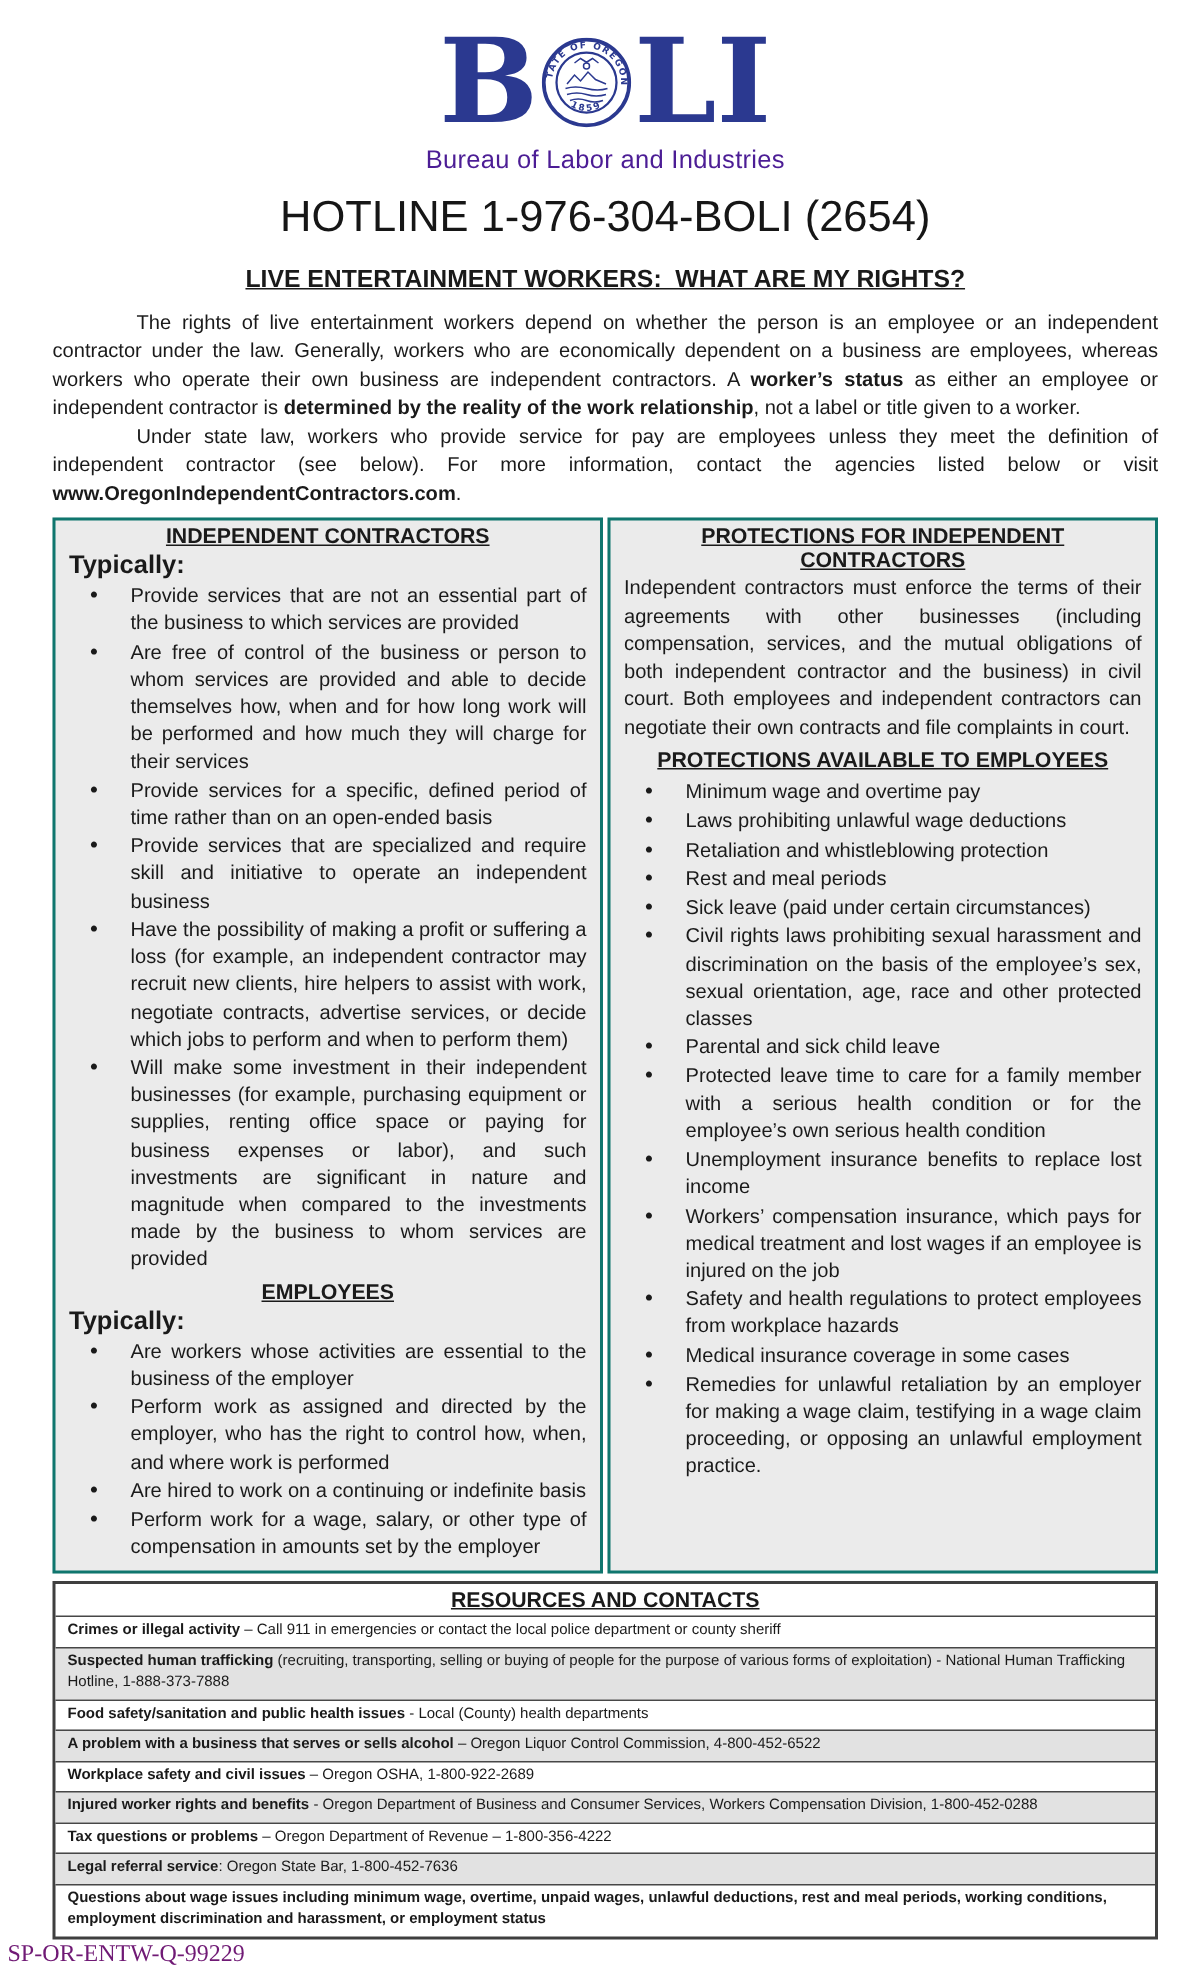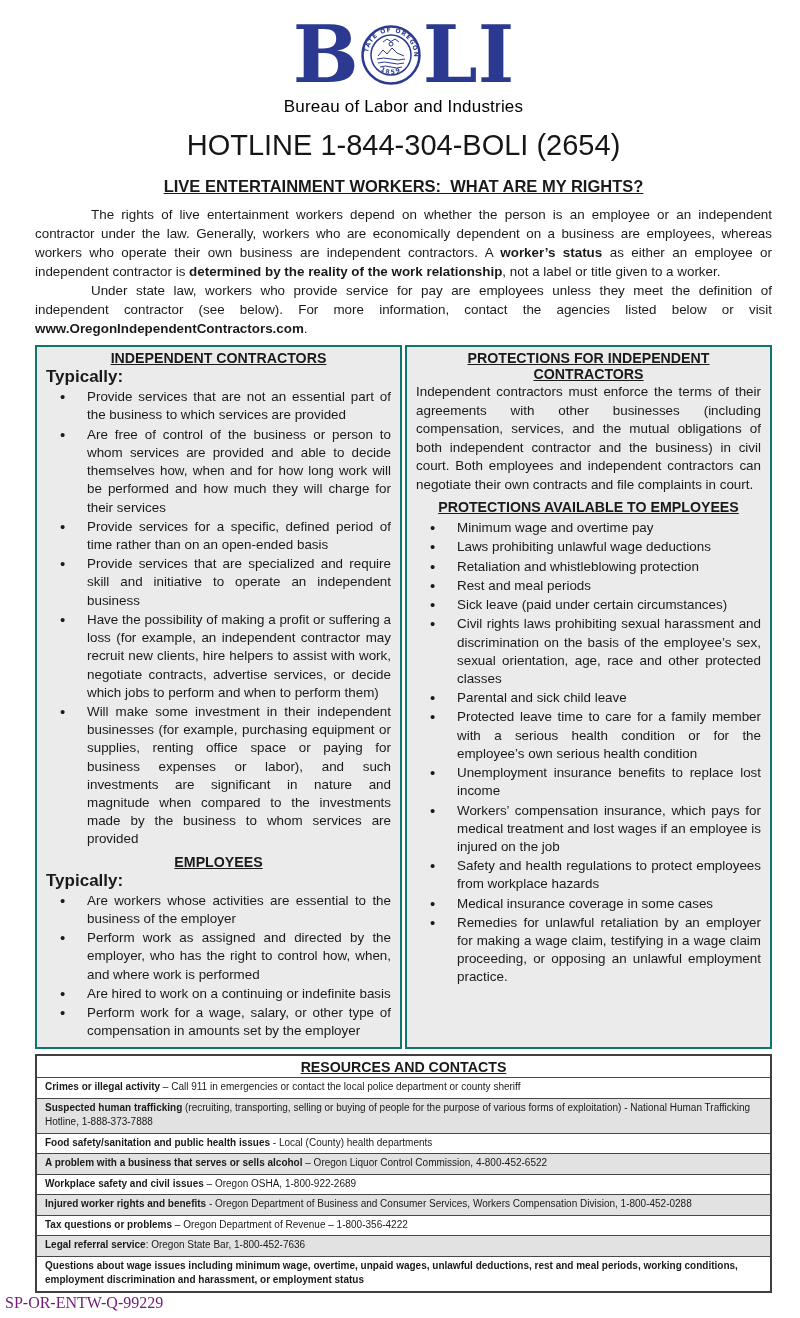--- a/index.html
+++ b/index.html
@@ -21,21 +21,21 @@
   }
   .logo-letters {
     font-family:"DejaVu Serif", serif;
     font-weight:bold;
     font-size:78px;
     line-height:1;
     color:#2b3990;
     letter-spacing:0px;
   }
   .logo-seal { width:60px; height:60px; margin:0 2px; display:block; }
-  .logo-subtitle { font-size:17px; color:#000000; margin-top:3px; letter-spacing:0.2px; }
+  .logo-subtitle { font-size:17px; color:#4c1d95; margin-top:3px; letter-spacing:0.2px; }
   .hotline { font-size:29px; color:#161616; margin-top:12px; }
 
   
   .doc-title {
     text-align:center; font-weight:bold; font-size:16.5px;
     text-decoration:underline; margin-top:15px;
   }
   .intro { margin-top:9px; }
   .intro p {
     margin:0; text-align:justify; text-indent:56px;
@@ -113,21 +113,21 @@
           <path d="M 34,62 L 44,50 L 52,58 L 62,46 L 72,56 L 86,62"></path>
           <path d="M 32,68 Q 45,64 60,68 Q 75,72 88,68"></path>
           <path d="M 34,76 Q 47,72 60,76 Q 73,80 86,76"></path>
           <path d="M 38,84 Q 49,80 60,84 Q 71,88 82,84"></path>
           <circle cx="60" cy="38" r="4"></circle>
         </g>
       </svg>
       <span class="logo-letters">LI</span>
     </div>
     <div class="logo-subtitle">Bureau of Labor and Industries</div>
-    <div class="hotline">HOTLINE 1-844-304-BOLI (2654)</div>
+    <div class="hotline">HOTLINE 1-976-304-BOLI (2654)</div>
   </div>
 
   <div class="doc-title">LIVE ENTERTAINMENT WORKERS:&nbsp; WHAT ARE MY RIGHTS?</div>
 
   <div class="intro">
     <p><span>The rights of live entertainment workers depend on whether the person is an employee or an independent contractor under the law. Generally, workers who are economically dependent on a business are employees, whereas workers who operate their own business are independent contractors. A </span><b>worker’s status</b><span> as either an employee or independent contractor is </span><b>determined by the reality of the work relationship</b><span>, not a label or title given to a worker.</span></p>
     <p><span>Under state law, workers who provide service for pay are employees unless they meet the definition of independent contractor (see below). For more information, contact the agencies listed below or visit </span><b>www.OregonIndependentContractors.com</b><span>.</span></p>
   </div>
 
   <div class="columns">

